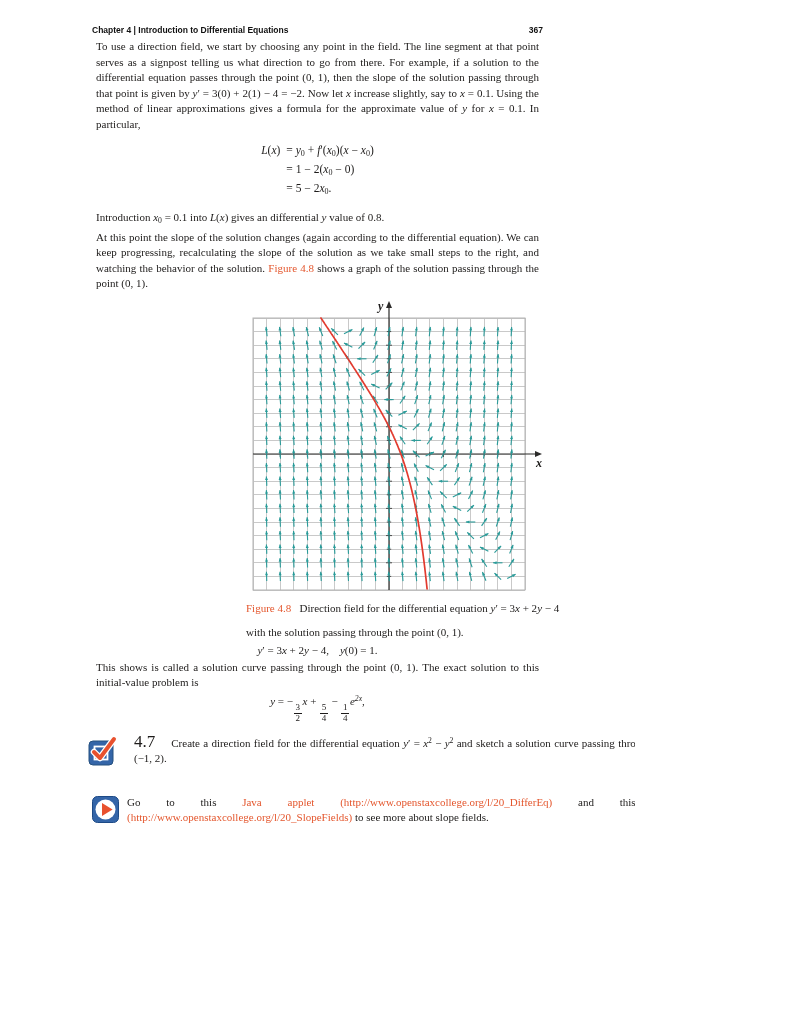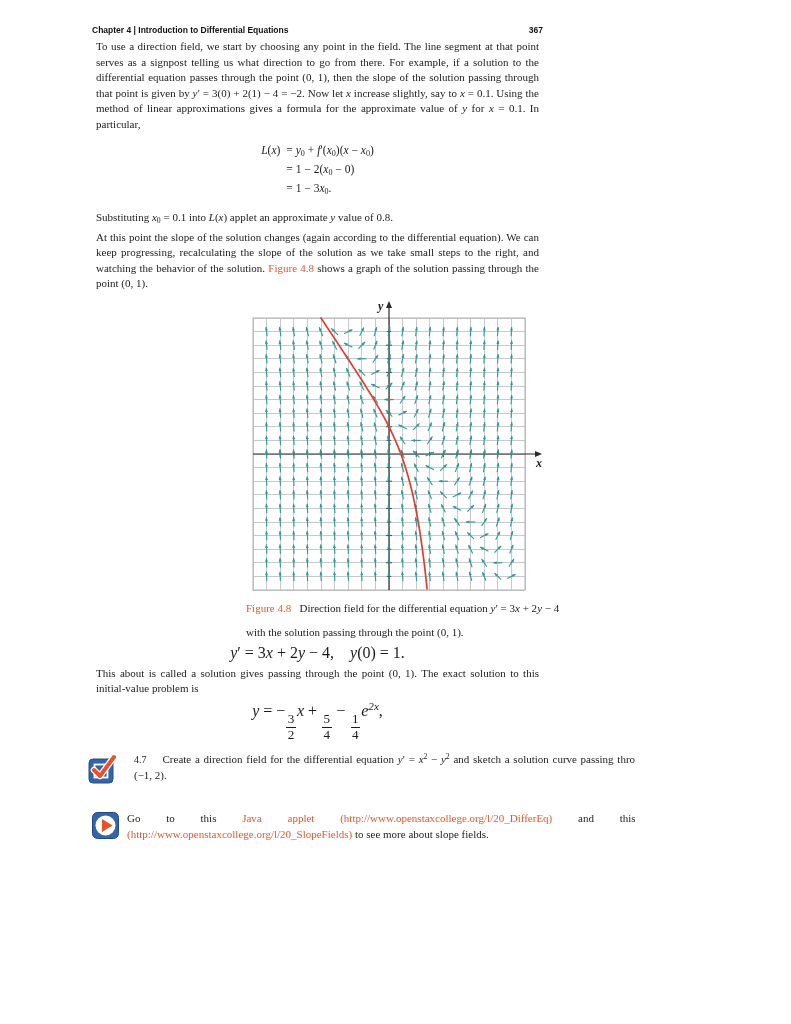--- a/index.html
+++ b/index.html
@@ -21,29 +21,29 @@
   .m-p2{margin-top:10px}
   .m-p3{margin-top:10px}
   .m-p4{margin-top:30px}
   .m-eq2{margin-top:6px}
   .m-p5{margin-top:8px}
   .m-eq3{margin-top:7px}
   .m-p6{margin-top:12px}
   .eqtable{margin:9px auto 12px;border-collapse:collapse;font-size:11.5px}
   .eqtable td{padding:0;line-height:19px}
   .eqtable .lhs{text-align:right;padding-right:6px}
-  .eqline{font-size:16px;text-align:center;white-space:pre-wrap;margin:0}
+  .eqline{font-size:11px;text-align:center;white-space:pre-wrap;margin:0}
   figure.dfield{margin:4px 0 0 155px;padding:0}
   .plotwrap{width:312px;height:298px}
   .caption{font-size:11px;line-height:24px;white-space:pre-wrap;margin:2px 0 0 -1px;width:318px;text-align:left}
   .axlabel{font-family:"Liberation Serif","DejaVu Serif",serif;font-style:italic;font-weight:bold;
         font-size:12px;fill:#1d1b1a}
   .checkpoint{position:relative;margin:10px 0 0 38px;width:569px}
   .cptext{line-height:22px}
-  .cpnum{margin-right:16px;font-size:10px}
+  .cpnum{margin-right:16px;font-size:17px}
   .cpicon{position:absolute;left:-42px;top:2px;display:block}
   .media{position:relative;margin:28px 0 0 31px;width:576px}
   .mdtext{line-height:16.5px}
   .mdicon{position:absolute;left:-31px;top:1px;display:block}
 </style>
 </head>
 <body>
 
 <div class="page">
 
@@ -59,26 +59,26 @@
         <tr>
       <td class="lhs"><span class="i">L</span><span>(</span><span class="i">x</span><span>)</span></td>
       <td class="rhs"><span>= </span><span class="i">y</span><span class="sub">0</span><span> + </span><span class="i">f</span><span>′(</span><span class="i">x</span><span class="sub">0</span><span>)(</span><span class="i">x</span><span> − </span><span class="i">x</span><span class="sub">0</span><span>)</span></td>
     </tr>
     <tr>
       <td class="lhs"></td>
       <td class="rhs"><span>= 1 − 2(</span><span class="i">x</span><span class="sub">0</span><span> − 0)</span></td>
     </tr>
     <tr>
       <td class="lhs"></td>
-      <td class="rhs"><span>= 1 − 3</span><span class="i">x</span><span class="sub">0</span><span>.</span></td>
+      <td class="rhs"><span>= 5 − 2</span><span class="i">x</span><span class="sub">0</span><span>.</span></td>
     </tr>
   </tbody>
     </table>
 
-  <p class="body m-p2"><span>Substituting </span><span class="i">x</span><span class="sub">0</span><span> = 0.1 into </span><span class="i">L</span><span>(</span><span class="i">x</span><span>) applet an approximate </span><span class="i">y</span><span> value of 0.8.</span></p>
+  <p class="body m-p2"><span>Introduction </span><span class="i">x</span><span class="sub">0</span><span> = 0.1 into </span><span class="i">L</span><span>(</span><span class="i">x</span><span>) gives an differential </span><span class="i">y</span><span> value of 0.8.</span></p>
 
   <p class="body m-p3"><span>At this point the slope of the solution changes (again according to the differential equation). We can keep progressing, recalculating the slope of the solution as we take small steps to the right, and watching the behavior of the solution. </span><span class="b accent">Figure 4.8</span><span> shows a graph of the solution passing through the point (0, 1).</span></p>
 
   <figure class="dfield">
     <div class="plotwrap"><svg width="312" height="298">
           <g stroke="#c9c9c9" stroke-width="1" shape-rendering="crispEdges">
             <line x1="6" y1="22" x2="6" y2="294"></line>
             <line x1="6" y1="294" x2="278" y2="294"></line>
             <line x1="19.6" y1="22" x2="19.6" y2="294"></line>
             <line x1="6" y1="280.4" x2="278" y2="280.4"></line>
@@ -893,21 +893,21 @@
           <path d="M74.00 22.05 L74.11 22.21 L74.22 22.37 L74.33 22.54 L74.44 22.70 L74.54 22.86 L74.65 23.03 L74.76 23.19 L74.87 23.35 L74.98 23.52 L75.09 23.68 L75.20 23.85 L75.31 24.01 L75.41 24.17 L75.52 24.34 L75.63 24.50 L75.74 24.66 L75.85 24.83 L75.96 24.99 L76.07 25.15 L76.18 25.32 L76.28 25.48 L76.39 25.65 L76.50 25.81 L76.61 25.97 L76.72 26.14 L76.83 26.30 L76.94 26.46 L77.05 26.63 L77.16 26.79 L77.26 26.95 L77.37 27.12 L77.48 27.28 L77.59 27.45 L77.70 27.61 L77.81 27.77 L77.92 27.94 L78.03 28.10 L78.13 28.26 L78.24 28.43 L78.35 28.59 L78.46 28.75 L78.57 28.92 L78.68 29.08 L78.79 29.25 L78.90 29.41 L79.00 29.57 L79.11 29.74 L79.22 29.90 L79.33 30.06 L79.44 30.23 L79.55 30.39 L79.66 30.56 L79.77 30.72 L79.88 30.88 L79.98 31.05 L80.09 31.21 L80.20 31.37 L80.31 31.54 L80.42 31.70 L80.53 31.87 L80.64 32.03 L80.75 32.19 L80.85 32.36 L80.96 32.52 L81.07 32.69 L81.18 32.85 L81.29 33.01 L81.40 33.18 L81.51 33.34 L81.62 33.50 L81.72 33.67 L81.83 33.83 L81.94 34.00 L82.05 34.16 L82.16 34.32 L82.27 34.49 L82.38 34.65 L82.49 34.82 L82.60 34.98 L82.70 35.14 L82.81 35.31 L82.92 35.47 L83.03 35.63 L83.14 35.80 L83.25 35.96 L83.36 36.13 L83.47 36.29 L83.57 36.45 L83.68 36.62 L83.79 36.78 L83.90 36.95 L84.01 37.11 L84.12 37.27 L84.23 37.44 L84.34 37.60 L84.44 37.77 L84.55 37.93 L84.66 38.09 L84.77 38.26 L84.88 38.42 L84.99 38.59 L85.10 38.75 L85.21 38.91 L85.32 39.08 L85.42 39.24 L85.53 39.41 L85.64 39.57 L85.75 39.73 L85.86 39.90 L85.97 40.06 L86.08 40.23 L86.19 40.39 L86.29 40.55 L86.40 40.72 L86.51 40.88 L86.62 41.05 L86.73 41.21 L86.84 41.38 L86.95 41.54 L87.06 41.70 L87.16 41.87 L87.27 42.03 L87.38 42.20 L87.49 42.36 L87.60 42.52 L87.71 42.69 L87.82 42.85 L87.93 43.02 L88.04 43.18 L88.14 43.35 L88.25 43.51 L88.36 43.67 L88.47 43.84 L88.58 44.00 L88.69 44.17 L88.80 44.33 L88.91 44.50 L89.01 44.66 L89.12 44.82 L89.23 44.99 L89.34 45.15 L89.45 45.32 L89.56 45.48 L89.67 45.65 L89.78 45.81 L89.88 45.97 L89.99 46.14 L90.10 46.30 L90.21 46.47 L90.32 46.63 L90.43 46.80 L90.54 46.96 L90.65 47.13 L90.76 47.29 L90.86 47.45 L90.97 47.62 L91.08 47.78 L91.19 47.95 L91.30 48.11 L91.41 48.28 L91.52 48.44 L91.63 48.61 L91.73 48.77 L91.84 48.93 L91.95 49.10 L92.06 49.26 L92.17 49.43 L92.28 49.59 L92.39 49.76 L92.50 49.92 L92.60 50.09 L92.71 50.25 L92.82 50.42 L92.93 50.58 L93.04 50.75 L93.15 50.91 L93.26 51.08 L93.37 51.24 L93.48 51.40 L93.58 51.57 L93.69 51.73 L93.80 51.90 L93.91 52.06 L94.02 52.23 L94.13 52.39 L94.24 52.56 L94.35 52.72 L94.45 52.89 L94.56 53.05 L94.67 53.22 L94.78 53.38 L94.89 53.55 L95.00 53.71 L95.11 53.88 L95.22 54.04 L95.32 54.21 L95.43 54.37 L95.54 54.54 L95.65 54.70 L95.76 54.87 L95.87 55.03 L95.98 55.20 L96.09 55.36 L96.20 55.53 L96.30 55.69 L96.41 55.86 L96.52 56.02 L96.63 56.19 L96.74 56.35 L96.85 56.52 L96.96 56.68 L97.07 56.85 L97.17 57.01 L97.28 57.18 L97.39 57.34 L97.50 57.51 L97.61 57.67 L97.72 57.84 L97.83 58.00 L97.94 58.17 L98.04 58.34 L98.15 58.50 L98.26 58.67 L98.37 58.83 L98.48 59.00 L98.59 59.16 L98.70 59.33 L98.81 59.49 L98.92 59.66 L99.02 59.82 L99.13 59.99 L99.24 60.16 L99.35 60.32 L99.46 60.49 L99.57 60.65 L99.68 60.82 L99.79 60.98 L99.89 61.15 L100.00 61.31 L100.11 61.48 L100.22 61.65 L100.33 61.81 L100.44 61.98 L100.55 62.14 L100.66 62.31 L100.76 62.48 L100.87 62.64 L100.98 62.81 L101.09 62.97 L101.20 63.14 L101.31 63.30 L101.42 63.47 L101.53 63.64 L101.64 63.80 L101.74 63.97 L101.85 64.13 L101.96 64.30 L102.07 64.47 L102.18 64.63 L102.29 64.80 L102.40 64.96 L102.51 65.13 L102.61 65.30 L102.72 65.46 L102.83 65.63 L102.94 65.80 L103.05 65.96 L103.16 66.13 L103.27 66.29 L103.38 66.46 L103.48 66.63 L103.59 66.79 L103.70 66.96 L103.81 67.13 L103.92 67.29 L104.03 67.46 L104.14 67.63 L104.25 67.79 L104.36 67.96 L104.46 68.13 L104.57 68.29 L104.68 68.46 L104.79 68.63 L104.90 68.79 L105.01 68.96 L105.12 69.13 L105.23 69.29 L105.33 69.46 L105.44 69.63 L105.55 69.79 L105.66 69.96 L105.77 70.13 L105.88 70.30 L105.99 70.46 L106.10 70.63 L106.20 70.80 L106.31 70.96 L106.42 71.13 L106.53 71.30 L106.64 71.47 L106.75 71.63 L106.86 71.80 L106.97 71.97 L107.08 72.13 L107.18 72.30 L107.29 72.47 L107.40 72.64 L107.51 72.80 L107.62 72.97 L107.73 73.14 L107.84 73.31 L107.95 73.47 L108.05 73.64 L108.16 73.81 L108.27 73.98 L108.38 74.15 L108.49 74.31 L108.60 74.48 L108.71 74.65 L108.82 74.82 L108.92 74.98 L109.03 75.15 L109.14 75.32 L109.25 75.49 L109.36 75.66 L109.47 75.83 L109.58 75.99 L109.69 76.16 L109.80 76.33 L109.90 76.50 L110.01 76.67 L110.12 76.83 L110.23 77.00 L110.34 77.17 L110.45 77.34 L110.56 77.51 L110.67 77.68 L110.77 77.85 L110.88 78.01 L110.99 78.18 L111.10 78.35 L111.21 78.52 L111.32 78.69 L111.43 78.86 L111.54 79.03 L111.64 79.20 L111.75 79.37 L111.86 79.54 L111.97 79.70 L112.08 79.87 L112.19 80.04 L112.30 80.21 L112.41 80.38 L112.52 80.55 L112.62 80.72 L112.73 80.89 L112.84 81.06 L112.95 81.23 L113.06 81.40 L113.17 81.57 L113.28 81.74 L113.39 81.91 L113.49 82.08 L113.60 82.25 L113.71 82.42 L113.82 82.59 L113.93 82.76 L114.04 82.93 L114.15 83.10 L114.26 83.27 L114.36 83.44 L114.47 83.61 L114.58 83.78 L114.69 83.95 L114.80 84.12 L114.91 84.29 L115.02 84.46 L115.13 84.63 L115.24 84.80 L115.34 84.97 L115.45 85.14 L115.56 85.32 L115.67 85.49 L115.78 85.66 L115.89 85.83 L116.00 86.00 L116.11 86.17 L116.21 86.34 L116.32 86.51 L116.43 86.69 L116.54 86.86 L116.65 87.03 L116.76 87.20 L116.87 87.37 L116.98 87.54 L117.08 87.72 L117.19 87.89 L117.30 88.06 L117.41 88.23 L117.52 88.40 L117.63 88.58 L117.74 88.75 L117.85 88.92 L117.96 89.09 L118.06 89.27 L118.17 89.44 L118.28 89.61 L118.39 89.78 L118.50 89.96 L118.61 90.13 L118.72 90.30 L118.83 90.48 L118.93 90.65 L119.04 90.82 L119.15 91.00 L119.26 91.17 L119.37 91.34 L119.48 91.52 L119.59 91.69 L119.70 91.86 L119.80 92.04 L119.91 92.21 L120.02 92.38 L120.13 92.56 L120.24 92.73 L120.35 92.91 L120.46 93.08 L120.57 93.26 L120.68 93.43 L120.78 93.60 L120.89 93.78 L121.00 93.95 L121.11 94.13 L121.22 94.30 L121.33 94.48 L121.44 94.65 L121.55 94.83 L121.65 95.00 L121.76 95.18 L121.87 95.36 L121.98 95.53 L122.09 95.71 L122.20 95.88 L122.31 96.06 L122.42 96.24 L122.52 96.41 L122.63 96.59 L122.74 96.76 L122.85 96.94 L122.96 97.12 L123.07 97.29 L123.18 97.47 L123.29 97.65 L123.40 97.82 L123.50 98.00 L123.61 98.18 L123.72 98.36 L123.83 98.53 L123.94 98.71 L124.05 98.89 L124.16 99.07 L124.27 99.24 L124.37 99.42 L124.48 99.60 L124.59 99.78 L124.70 99.96 L124.81 100.14 L124.92 100.31 L125.03 100.49 L125.14 100.67 L125.24 100.85 L125.35 101.03 L125.46 101.21 L125.57 101.39 L125.68 101.57 L125.79 101.75 L125.90 101.93 L126.01 102.11 L126.12 102.29 L126.22 102.47 L126.33 102.65 L126.44 102.83 L126.55 103.01 L126.66 103.19 L126.77 103.37 L126.88 103.55 L126.99 103.73 L127.09 103.91 L127.20 104.10 L127.31 104.28 L127.42 104.46 L127.53 104.64 L127.64 104.82 L127.75 105.01 L127.86 105.19 L127.96 105.37 L128.07 105.55 L128.18 105.74 L128.29 105.92 L128.40 106.10 L128.51 106.28 L128.62 106.47 L128.73 106.65 L128.84 106.84 L128.94 107.02 L129.05 107.20 L129.16 107.39 L129.27 107.57 L129.38 107.76 L129.49 107.94 L129.60 108.13 L129.71 108.31 L129.81 108.50 L129.92 108.68 L130.03 108.87 L130.14 109.05 L130.25 109.24 L130.36 109.43 L130.47 109.61 L130.58 109.80 L130.68 109.99 L130.79 110.17 L130.90 110.36 L131.01 110.55 L131.12 110.74 L131.23 110.92 L131.34 111.11 L131.45 111.30 L131.56 111.49 L131.66 111.68 L131.77 111.86 L131.88 112.05 L131.99 112.24 L132.10 112.43 L132.21 112.62 L132.32 112.81 L132.43 113.00 L132.53 113.19 L132.64 113.38 L132.75 113.57 L132.86 113.76 L132.97 113.95 L133.08 114.15 L133.19 114.34 L133.30 114.53 L133.40 114.72 L133.51 114.91 L133.62 115.11 L133.73 115.30 L133.84 115.49 L133.95 115.69 L134.06 115.88 L134.17 116.07 L134.28 116.27 L134.38 116.46 L134.49 116.65 L134.60 116.85 L134.71 117.04 L134.82 117.24 L134.93 117.43 L135.04 117.63 L135.15 117.83 L135.25 118.02 L135.36 118.22 L135.47 118.42 L135.58 118.61 L135.69 118.81 L135.80 119.01 L135.91 119.21 L136.02 119.40 L136.12 119.60 L136.23 119.80 L136.34 120.00 L136.45 120.20 L136.56 120.40 L136.67 120.60 L136.78 120.80 L136.89 121.00 L137.00 121.20 L137.10 121.40 L137.21 121.60 L137.32 121.80 L137.43 122.01 L137.54 122.21 L137.65 122.41 L137.76 122.61 L137.87 122.82 L137.97 123.02 L138.08 123.22 L138.19 123.43 L138.30 123.63 L138.41 123.84 L138.52 124.04 L138.63 124.25 L138.74 124.45 L138.84 124.66 L138.95 124.87 L139.06 125.07 L139.17 125.28 L139.28 125.49 L139.39 125.70 L139.50 125.90 L139.61 126.11 L139.72 126.32 L139.82 126.53 L139.93 126.74 L140.04 126.95 L140.15 127.16 L140.26 127.37 L140.37 127.58 L140.48 127.79 L140.59 128.01 L140.69 128.22 L140.80 128.43 L140.91 128.65 L141.02 128.86 L141.13 129.07 L141.24 129.29 L141.35 129.50 L141.46 129.72 L141.56 129.93 L141.67 130.15 L141.78 130.37 L141.89 130.58 L142.00 130.80 L142.11 131.02 L142.22 131.24 L142.33 131.45 L142.44 131.67 L142.54 131.89 L142.65 132.11 L142.76 132.33 L142.87 132.56 L142.98 132.78 L143.09 133.00 L143.20 133.22 L143.31 133.44 L143.41 133.67 L143.52 133.89 L143.63 134.11 L143.74 134.34 L143.85 134.57 L143.96 134.79 L144.07 135.02 L144.18 135.24 L144.28 135.47 L144.39 135.70 L144.50 135.93 L144.61 136.16 L144.72 136.39 L144.83 136.62 L144.94 136.85 L145.05 137.08 L145.16 137.31 L145.26 137.54 L145.37 137.77 L145.48 138.01 L145.59 138.24 L145.70 138.47 L145.81 138.71 L145.92 138.94 L146.03 139.18 L146.13 139.42 L146.24 139.65 L146.35 139.89 L146.46 140.13 L146.57 140.37 L146.68 140.61 L146.79 140.85 L146.90 141.09 L147.00 141.33 L147.11 141.57 L147.22 141.82 L147.33 142.06 L147.44 142.30 L147.55 142.55 L147.66 142.79 L147.77 143.04 L147.88 143.29 L147.98 143.53 L148.09 143.78 L148.20 144.03 L148.31 144.28 L148.42 144.53 L148.53 144.78 L148.64 145.03 L148.75 145.28 L148.85 145.54 L148.96 145.79 L149.07 146.05 L149.18 146.30 L149.29 146.56 L149.40 146.81 L149.51 147.07 L149.62 147.33 L149.72 147.59 L149.83 147.85 L149.94 148.11 L150.05 148.37 L150.16 148.63 L150.27 148.89 L150.38 149.16 L150.49 149.42 L150.60 149.69 L150.70 149.95 L150.81 150.22 L150.92 150.49 L151.03 150.75 L151.14 151.02 L151.25 151.29 L151.36 151.57 L151.47 151.84 L151.57 152.11 L151.68 152.38 L151.79 152.66 L151.90 152.93 L152.01 153.21 L152.12 153.49 L152.23 153.77 L152.34 154.04 L152.44 154.32 L152.55 154.61 L152.66 154.89 L152.77 155.17 L152.88 155.45 L152.99 155.74 L153.10 156.02 L153.21 156.31 L153.32 156.60 L153.42 156.89 L153.53 157.18 L153.64 157.47 L153.75 157.76 L153.86 158.05 L153.97 158.35 L154.08 158.64 L154.19 158.94 L154.29 159.23 L154.40 159.53 L154.51 159.83 L154.62 160.13 L154.73 160.43 L154.84 160.74 L154.95 161.04 L155.06 161.34 L155.16 161.65 L155.27 161.96 L155.38 162.26 L155.49 162.57 L155.60 162.88 L155.71 163.20 L155.82 163.51 L155.93 163.82 L156.04 164.14 L156.14 164.45 L156.25 164.77 L156.36 165.09 L156.47 165.41 L156.58 165.73 L156.69 166.06 L156.80 166.38 L156.91 166.71 L157.01 167.03 L157.12 167.36 L157.23 167.69 L157.34 168.02 L157.45 168.35 L157.56 168.68 L157.67 169.02 L157.78 169.36 L157.88 169.69 L157.99 170.03 L158.10 170.37 L158.21 170.71 L158.32 171.06 L158.43 171.40 L158.54 171.75 L158.65 172.09 L158.76 172.44 L158.86 172.79 L158.97 173.15 L159.08 173.50 L159.19 173.85 L159.30 174.21 L159.41 174.57 L159.52 174.93 L159.63 175.29 L159.73 175.65 L159.84 176.02 L159.95 176.38 L160.06 176.75 L160.17 177.12 L160.28 177.49 L160.39 177.86 L160.50 178.24 L160.60 178.61 L160.71 178.99 L160.82 179.37 L160.93 179.75 L161.04 180.14 L161.15 180.52 L161.26 180.91 L161.37 181.29 L161.48 181.68 L161.58 182.08 L161.69 182.47 L161.80 182.87 L161.91 183.26 L162.02 183.66 L162.13 184.06 L162.24 184.47 L162.35 184.87 L162.45 185.28 L162.56 185.69 L162.67 186.10 L162.78 186.51 L162.89 186.93 L163.00 187.34 L163.11 187.76 L163.22 188.18 L163.32 188.61 L163.43 189.03 L163.54 189.46 L163.65 189.89 L163.76 190.32 L163.87 190.75 L163.98 191.19 L164.09 191.63 L164.20 192.07 L164.30 192.51 L164.41 192.96 L164.52 193.40 L164.63 193.85 L164.74 194.30 L164.85 194.76 L164.96 195.21 L165.07 195.67 L165.17 196.13 L165.28 196.60 L165.39 197.06 L165.50 197.53 L165.61 198.00 L165.72 198.47 L165.83 198.95 L165.94 199.43 L166.04 199.91 L166.15 200.39 L166.26 200.88 L166.37 201.37 L166.48 201.86 L166.59 202.35 L166.70 202.85 L166.81 203.35 L166.92 203.85 L167.02 204.35 L167.13 204.86 L167.24 205.37 L167.35 205.88 L167.46 206.40 L167.57 206.92 L167.68 207.44 L167.79 207.96 L167.89 208.49 L168.00 209.02 L168.11 209.55 L168.22 210.09 L168.33 210.63 L168.44 211.17 L168.55 211.71 L168.66 212.26 L168.76 212.81 L168.87 213.36 L168.98 213.92 L169.09 214.48 L169.20 215.05 L169.31 215.61 L169.42 216.18 L169.53 216.76 L169.64 217.33 L169.74 217.91 L169.85 218.50 L169.96 219.08 L170.07 219.67 L170.18 220.27 L170.29 220.86 L170.40 221.46 L170.51 222.07 L170.61 222.67 L170.72 223.29 L170.83 223.90 L170.94 224.52 L171.05 225.14 L171.16 225.77 L171.27 226.39 L171.38 227.03 L171.48 227.66 L171.59 228.31 L171.70 228.95 L171.81 229.60 L171.92 230.25 L172.03 230.91 L172.14 231.57 L172.25 232.23 L172.36 232.90 L172.46 233.57 L172.57 234.25 L172.68 234.93 L172.79 235.61 L172.90 236.30 L173.01 236.99 L173.12 237.69 L173.23 238.39 L173.33 239.10 L173.44 239.81 L173.55 240.52 L173.66 241.24 L173.77 241.97 L173.88 242.69 L173.99 243.43 L174.10 244.16 L174.20 244.90 L174.31 245.65 L174.42 246.40 L174.53 247.16 L174.64 247.92 L174.75 248.68 L174.86 249.45 L174.97 250.23 L175.08 251.01 L175.18 251.79 L175.29 252.58 L175.40 253.38 L175.51 254.18 L175.62 254.98 L175.73 255.79 L175.84 256.61 L175.95 257.43 L176.05 258.25 L176.16 259.09 L176.27 259.92 L176.38 260.76 L176.49 261.61 L176.60 262.46 L176.71 263.32 L176.82 264.19 L176.92 265.06 L177.03 265.93 L177.14 266.81 L177.25 267.70 L177.36 268.59 L177.47 269.49 L177.58 270.40 L177.69 271.31 L177.80 272.22 L177.90 273.15 L178.01 274.07 L178.12 275.01 L178.23 275.95 L178.34 276.90 L178.45 277.85 L178.56 278.81 L178.67 279.78 L178.77 280.75 L178.88 281.73 L178.99 282.71 L179.10 283.71 L179.21 284.71 L179.32 285.71 L179.43 286.72 L179.54 287.74 L179.64 288.77 L179.75 289.80 L179.86 290.84 L179.97 291.89 L180.08 292.94" fill="none" stroke="#e23a2e" stroke-width="1.7" stroke-linecap="round"></path>
           <text x="131" y="14" class="axlabel">y</text>
           <text x="289" y="171" class="axlabel">x</text>
         </svg></div>
     <figcaption class="caption"><span class="b accent">Figure 4.8</span><span>   Direction field for the differential equation </span><span class="i">y</span><span>′ = 3</span><span class="i">x</span><span> + 2</span><span class="i">y</span><span> − 4 with the solution passing through the point (0, 1).</span></figcaption>
   </figure>
 
 
   <p class="eqline m-eq2"><span class="i">y</span><span>′ = 3</span><span class="i">x</span><span> + 2</span><span class="i">y</span><span> − 4,    </span><span class="i">y</span><span>(0) = 1.</span></p>
 
-  <p class="body m-p5"><span>This about is called a </span><span class="b">solution gives</span><span> passing through the point (0, 1). The exact solution to this initial-value problem is</span></p>
+  <p class="body m-p5"><span>This shows is called a </span><span class="b">solution curve</span><span> passing through the point (0, 1). The exact solution to this initial-value problem is</span></p>
 
   <p class="eqline m-eq3"><span class="i">y</span><span> = −</span><span class="frac"><span class="fn">3</span><span class="fd">2</span></span><span class="i">x</span><span> + </span><span class="frac"><span class="fn">5</span><span class="fd">4</span></span><span> − </span><span class="frac"><span class="fn">1</span><span class="fd">4</span></span><span class="i">e</span><span class="sup i">2x</span><span>,</span></p>
 
 
   <div class="checkpoint">
     <span class="cpicon">
       <svg width="32" height="30" viewBox="0 0 32 30">
         <rect x="1" y="5" width="24" height="24" rx="4" stroke="#24507f" stroke-width="1" fill="#3465a8"></rect>
         <rect x="6.5" y="10.5" width="13" height="13" fill="none" stroke="#ffffff" stroke-width="1.8"></rect>
         <path d="M6 16 L12 22 L26 3" fill="none" stroke="#ffffff" stroke-width="6.5" stroke-linecap="round" stroke-linejoin="round"></path>

